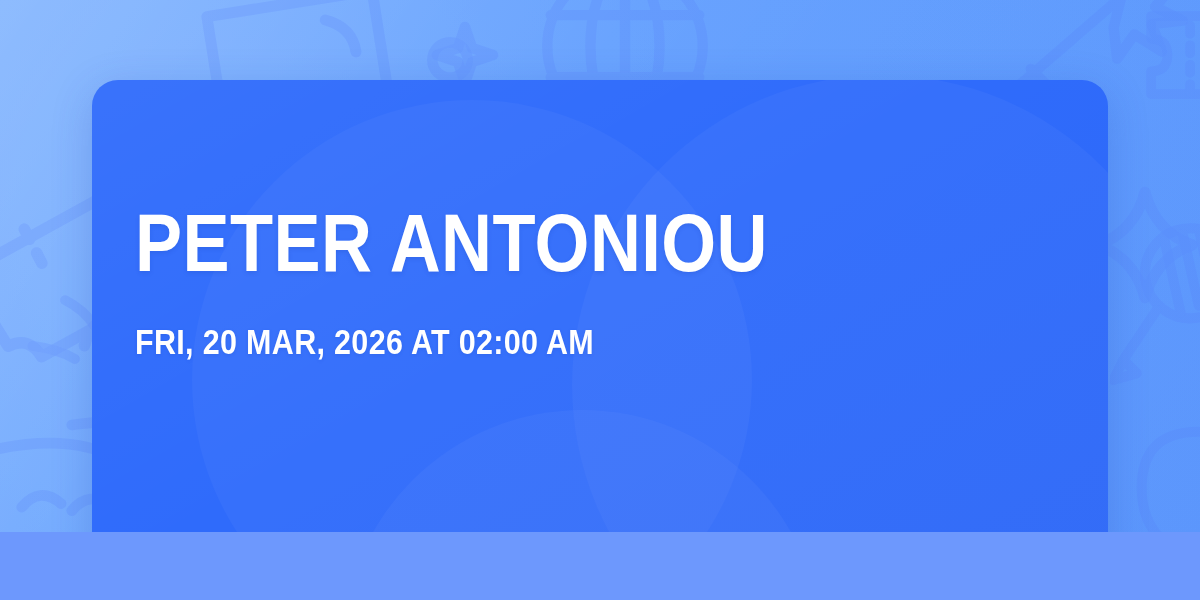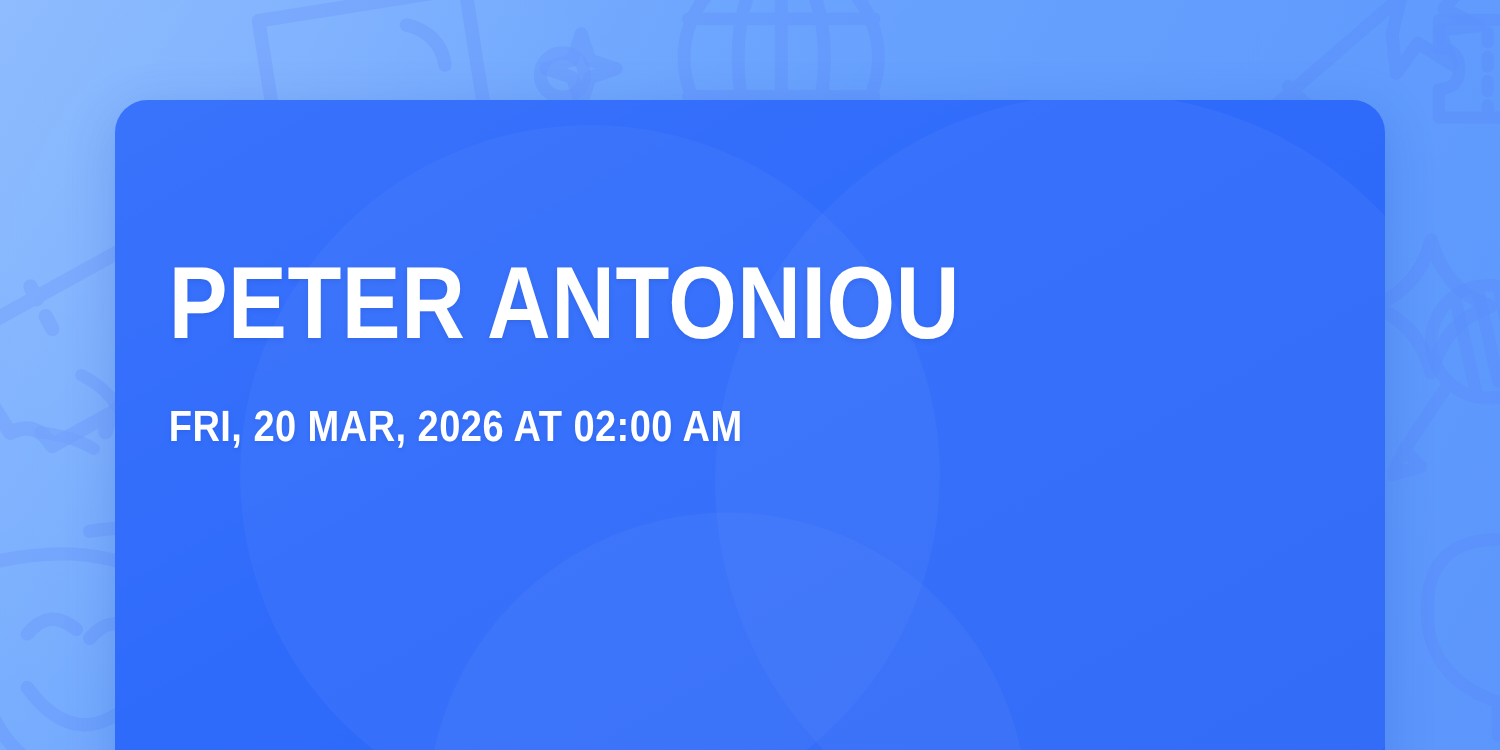--- a/index.html
+++ b/index.html
@@ -15,21 +15,21 @@
     font-family: "Liberation Sans", sans-serif;
     background: #6d98fd;
     position: relative;
   }
 
   
   #banner-root {
     position: absolute;
     inset: 0;
     width: 1200px;
-    height: 600px;
+    height: 532px;
     overflow: hidden;
   }
 
   .bg-gradient {
     position: absolute;
     inset: 0;
     background:
       radial-gradient(circle at 18% 34%, #7ba3fe 0%, #6d97fd 46%, #6b95fd 100%),
       linear-gradient(118deg, #82a8fe 0%, #6f99fd 42%, #6992fc 100%);
     background-blend-mode: soft-light, normal;

